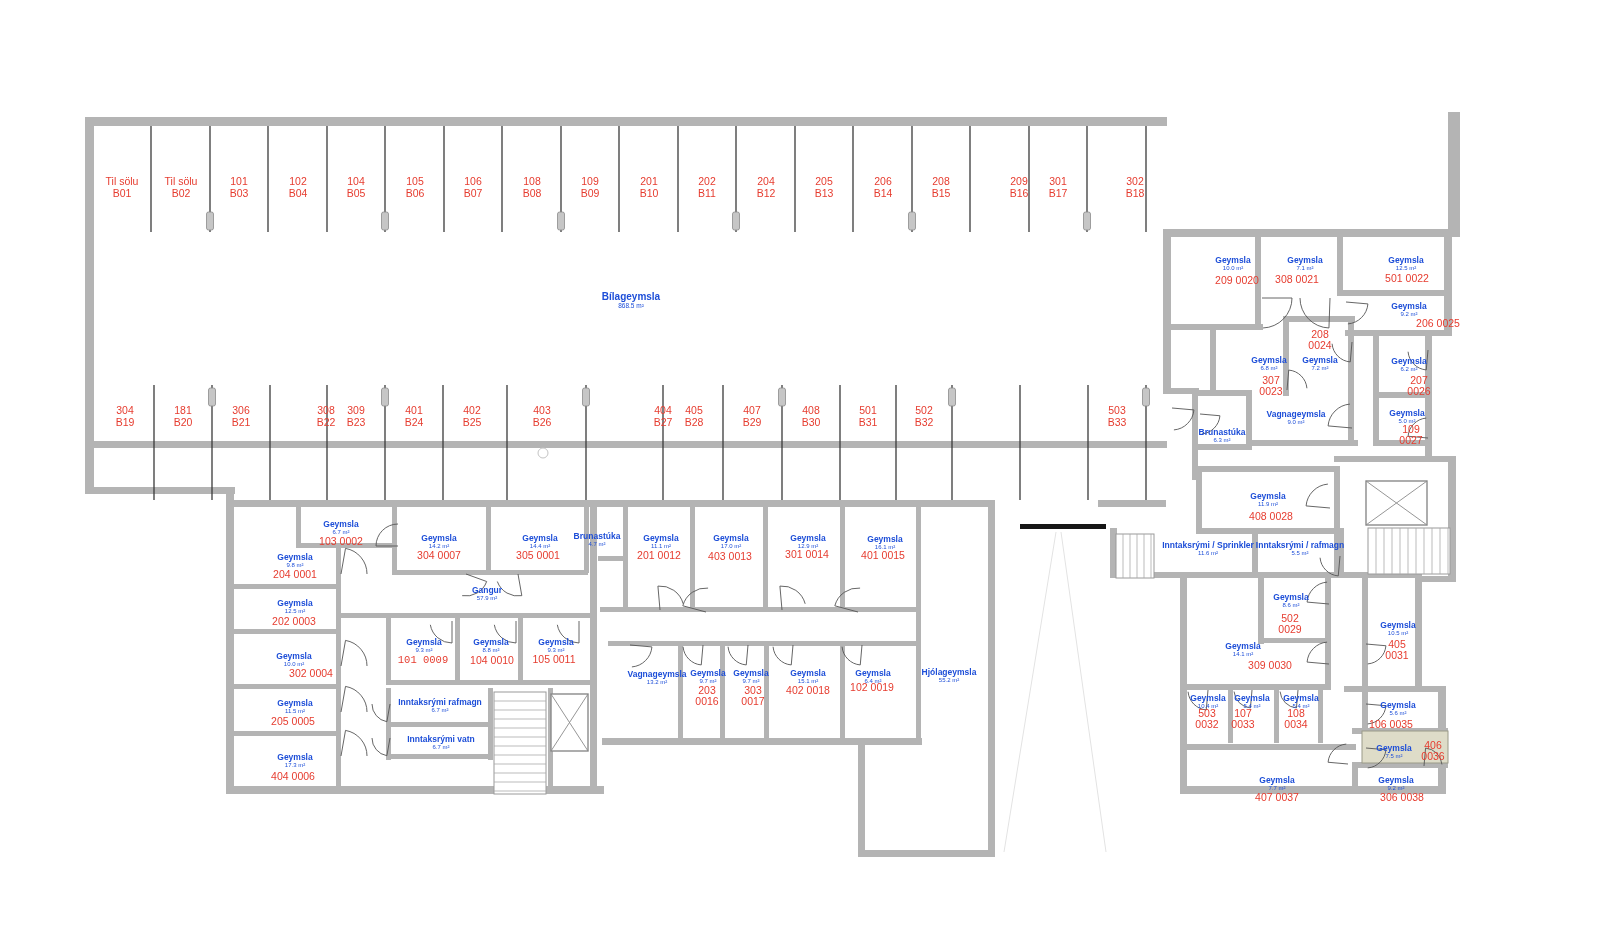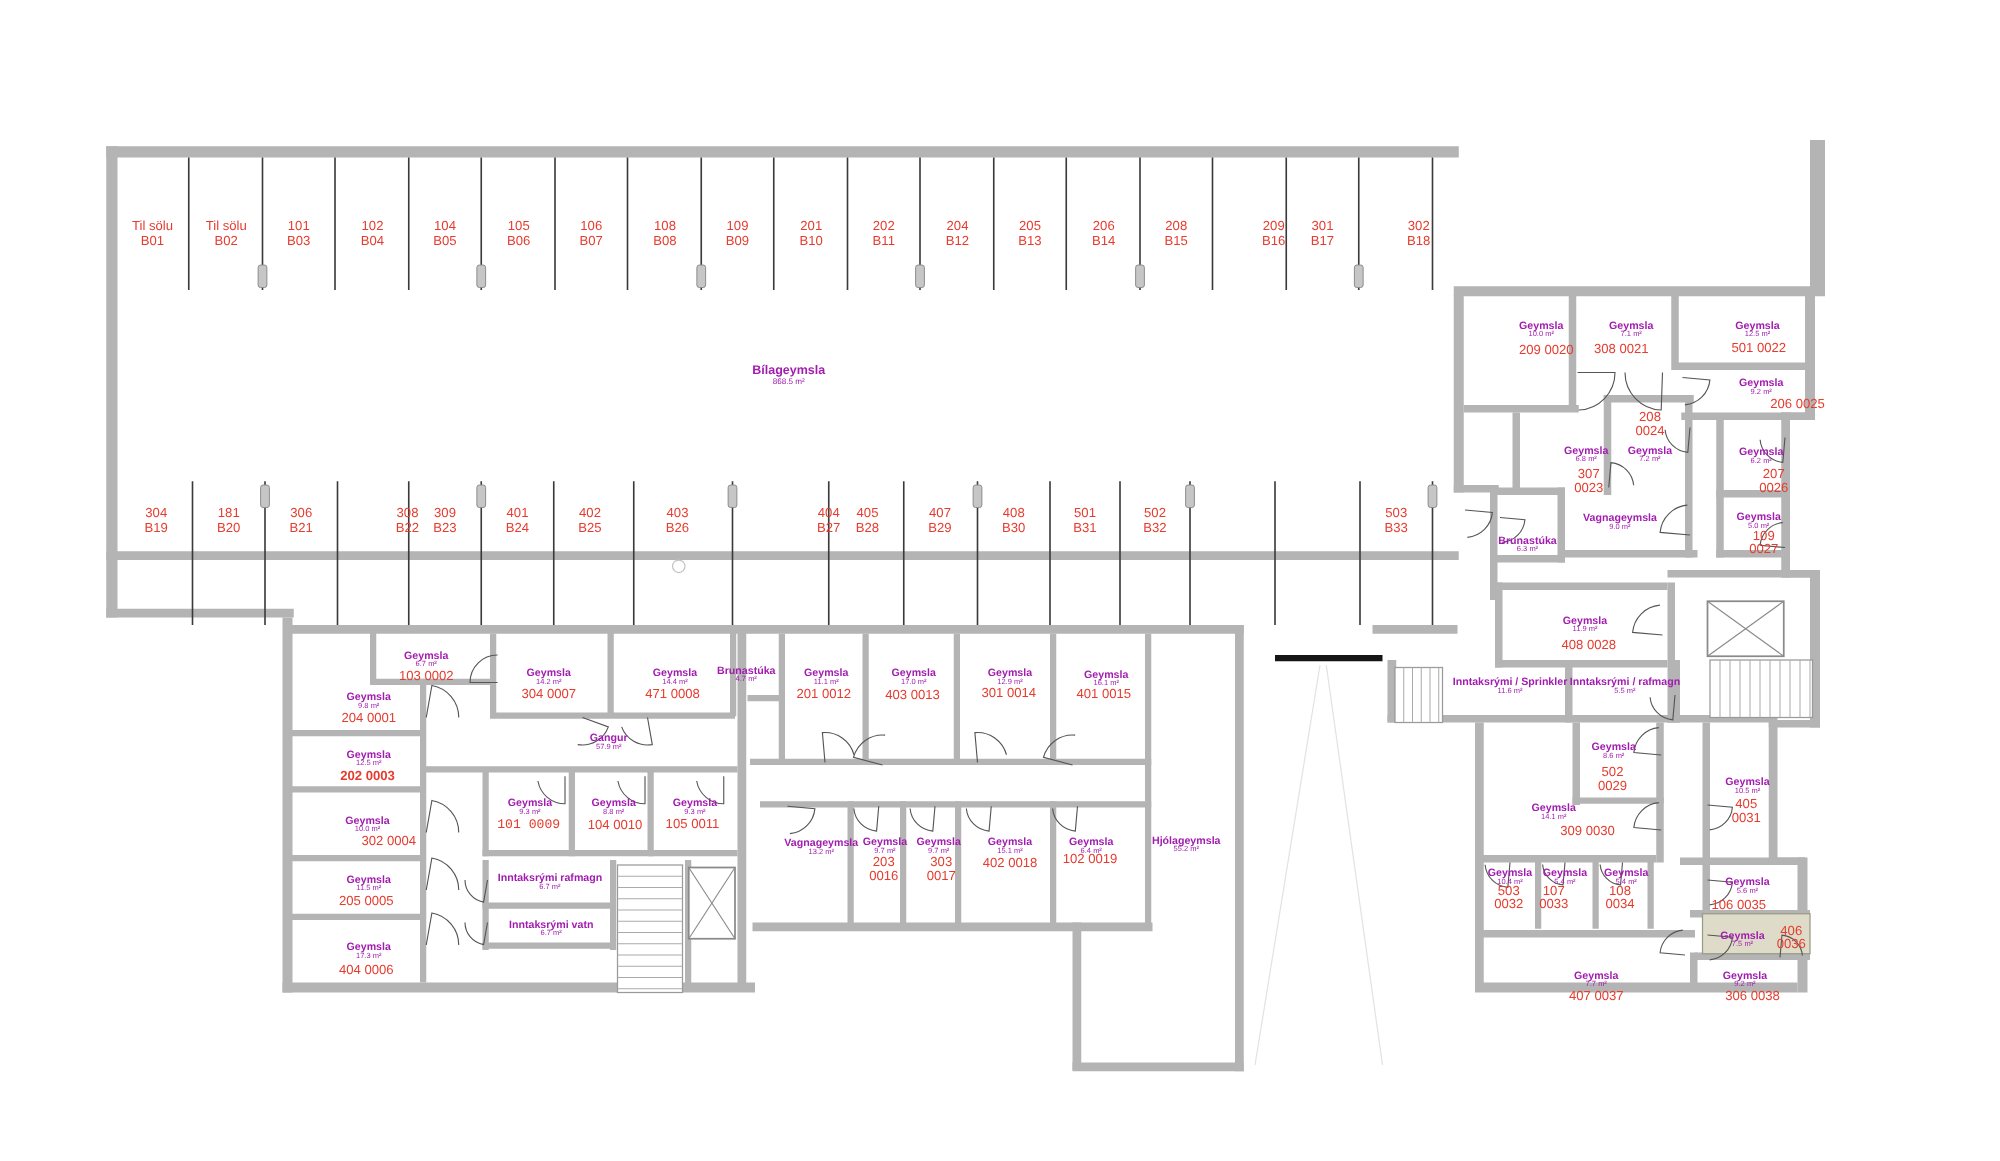--- a/index.html
+++ b/index.html
@@ -1,20 +1,20 @@
 <!DOCTYPE html>
 <html style="--red: #e63c2f;"><head>
 <meta charset="utf-8">
 <style>
   html,body{margin:0;padding:0;background:#fff;}
   #plan{position:relative;width:1600px;height:929px;background:#fff;overflow:hidden;
         font-family:"Liberation Sans",sans-serif;}
   #plan svg{position:absolute;left:0;top:0;}
   .lbl{position:absolute;transform:translate(-50%,-50%);text-align:center;
-       color:#a21caf;white-space:nowrap;z-index:5;}
+       color:#1d4ed8;white-space:nowrap;z-index:5;}
   .lbl .nm{font-size:8.5px;font-weight:bold;line-height:1.1;}
   .lbl .ar{font-size:6px;font-weight:normal;line-height:1.1;}
   .lbl.main .nm{font-size:10px;}
   .lbl.main .ar{font-size:6.5px;}
   .uid{position:absolute;transform:translate(-50%,-50%);text-align:center;
        color:var(--red,#e63c2f);font-size:10.5px;font-weight:normal;line-height:1.08;
        white-space:pre;z-index:6;}
   .stall{position:absolute;transform:translate(-50%,-50%);text-align:center;
        color:var(--red,#e63c2f);font-size:10.5px;line-height:1.12;white-space:pre;z-index:6;}
 </style>
@@ -461,26 +461,26 @@
     <div class="lbl" style="left: 1277px; top: 784px;">
       <div class="nm">Geymsla</div>
       <div class="ar">7.7 m²</div>
     </div>
     <div class="lbl" style="left: 1396px; top: 784px;">
       <div class="nm">Geymsla</div>
       <div class="ar">9.2 m²</div>
     </div>
     <div class="uid" style="left: 341px; top: 542px;">103 0002</div>
     <div class="uid" style="left: 295px; top: 575px;">204 0001</div>
-    <div class="uid" style="left: 294px; top: 622px; font-weight: bold;">202 0003</div>
+    <div class="uid" style="left: 294px; top: 622px;">202 0003</div>
     <div class="uid" style="left: 295px; top: 674px; margin-left: 16px;">302 0004</div>
     <div class="uid" style="left: 293px; top: 722px;">205 0005</div>
     <div class="uid" style="left: 293px; top: 777px;">404 0006</div>
     <div class="uid" style="left: 439px; top: 556px;">304 0007</div>
-    <div class="uid" style="left: 538px; top: 556px;">471 0008</div>
+    <div class="uid" style="left: 538px; top: 556px;">305 0001</div>
     <div class="uid" style="left: 423px; top: 661px; font-family: Liberation Mono, monospace;">101 0009</div>
     <div class="uid" style="left: 492px; top: 661px;">104 0010</div>
     <div class="uid" style="left: 554px; top: 660px;">105 0011</div>
     <div class="uid" style="left: 659px; top: 556px;">201 0012</div>
     <div class="uid" style="left: 730px; top: 557px;">403 0013</div>
     <div class="uid" style="left: 807px; top: 555px;">301 0014</div>
     <div class="uid" style="left: 883px; top: 556px;">401 0015</div>
     <div class="uid" style="left: 707px; top: 696px;">203
 0016</div>
     <div class="uid" style="left: 753px; top: 696px;">303

